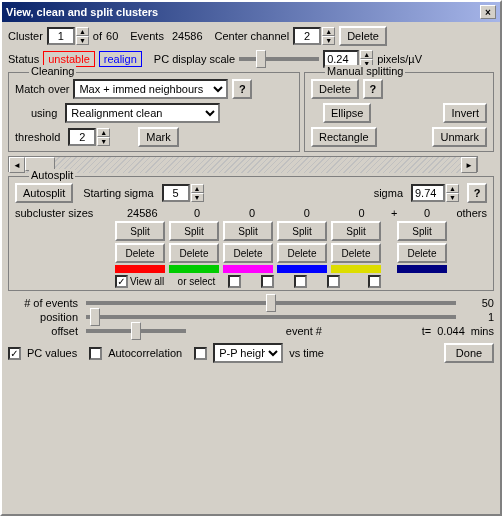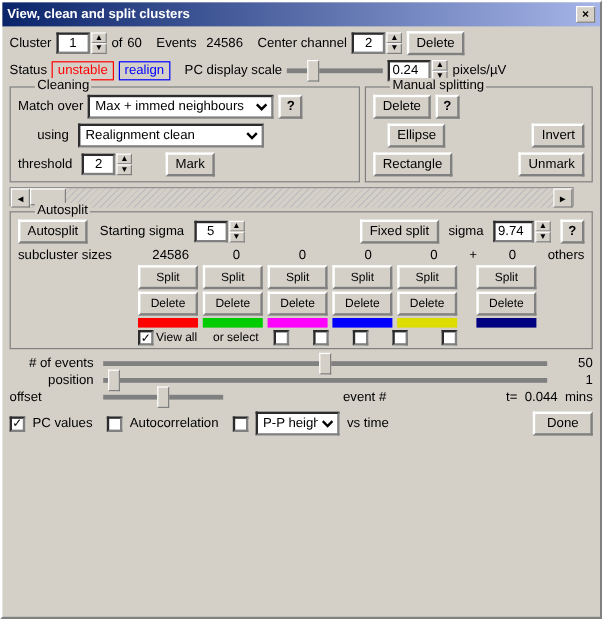--- a/index.html
+++ b/index.html
@@ -338,21 +338,20 @@
         <button class="win-button">Autosplit</button>
         <span class="label" style="margin-left:6px;">Starting sigma</span>
         <div class="spinbox" style="margin-left:4px;">
           <input class="spin-input spin-input-small" type="text" value="5" style="">
           <div class="spin-btns">
             <div class="spin-btn">▲</div>
             <div class="spin-btn">▼</div>
           </div>
         </div>
         <span style="flex:1;"></span>
-        <button class="win-button">Fixed split</button>
         <span class="label" style="margin-left:4px;">sigma</span>
         <div class="spinbox" style="margin-left:4px;">
           <input class="spin-input" style="width: 34px;" type="text" value="9.74">
           <div class="spin-btns">
             <div class="spin-btn">▲</div>
             <div class="spin-btn">▼</div>
           </div>
         </div>
         <div class="help-btn" style="margin-left:4px;">?</div>
       </div>
@@ -425,21 +424,21 @@
         <span class="label" style="margin-left:4px; width:30px; text-align:right;">50</span>
       </div>
 
       <div class="row">
         <span class="label" style="width:70px; text-align:right;">position</span>
         <input class="slider" type="range" style="flex: 1 1 0%; margin-left: 4px;" value="1" min="0" max="100">
         <span class="label" style="margin-left:4px; width:30px; text-align:right;">1</span>
       </div>
 
       <div class="row">
-        <span class="label" style="width:70px; ">offset</span>
+        <span class="label" style="width:70px; text-align:right;">offset</span>
         <input class="slider" type="range" style="width: 100px; margin-left: 4px;" value="0" min="-50" max="50">
         <span style="flex:1;"></span>
         <span class="label">event #</span>
         <span style="flex:1;"></span>
         <span class="label">t=</span>
         <span class="label" style="margin-left:2px;">0.044</span>
         <span class="label" style="margin-left:2px;">mins</span>
       </div>
     </div>
 

